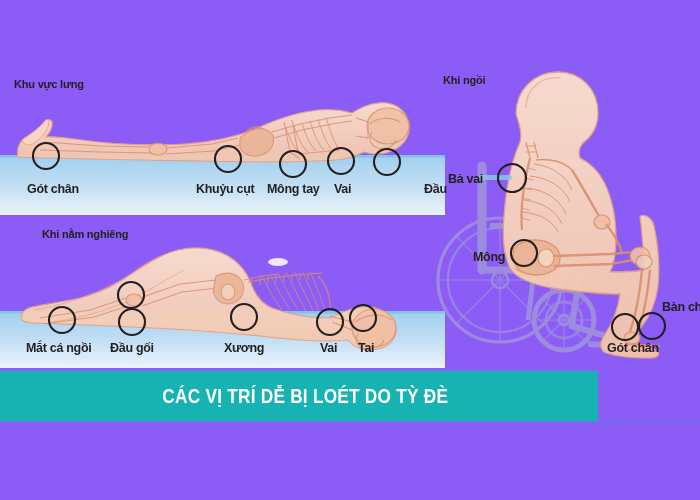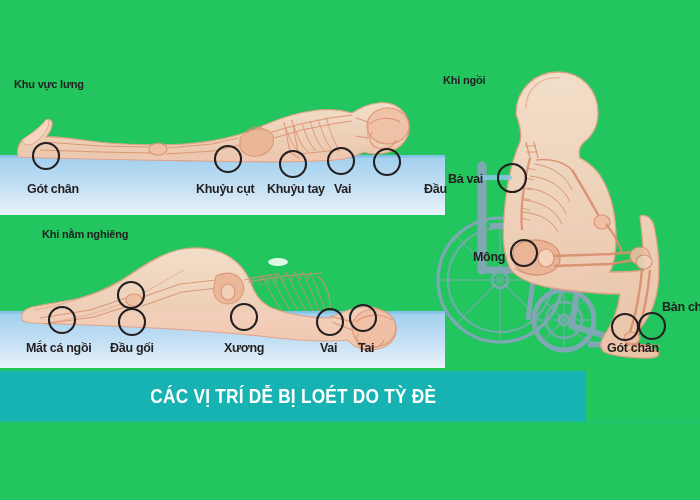--- a/index.html
+++ b/index.html
@@ -13,21 +13,21 @@
     position: relative;
     overflow: hidden;
     font-family: "Liberation Sans", sans-serif;
   }
 
   #canvas {
     position: absolute;
     left: 0; top: 0;
     width: 700px;
     height: 500px;
-    background: #22c55e;
+    background: #8b5cf6;
   }
 
   
   .panel {
     position: absolute;
   }
   #panel-supine   { left: 0px;   top: 60px;  width: 445px; height: 155px; }
   #panel-side     { left: 0px;   top: 218px; width: 445px; height: 150px; }
   #panel-sitting  { left: 430px; top: 58px;  width: 270px; height: 312px; }
 
@@ -55,20 +55,21 @@
   #banner {
     position: absolute;
     left: 0;
     top: 371px;
     width: 586px;
     height: 50px;
     background: #17b2b2;
     display: flex;
     align-items: center;
     justify-content: center;
+    padding-left: 12px;
   }
   #banner-text {
     color: #ffffff;
     font-size: 21px;
     font-weight: bold;
     letter-spacing: 0.3px;
     transform: scaleX(0.82);
     transform-origin: center;
     white-space: nowrap;
   }
@@ -393,21 +394,21 @@
 
       <circle cx="512" cy="178" r="14"></circle>
       <circle cx="524" cy="253" r="13"></circle>
       <circle cx="625" cy="327" r="13"></circle>
       <circle cx="652" cy="326" r="13"></circle>
     </g>
   </svg>
 
   <div class="marker-label" style="left:27px;  top:182px;">Gót chân</div>
   <div class="marker-label" style="left:196px; top:182px;">Khuỷu cụt</div>
-  <div class="marker-label" style="left:267px; top:182px;">Khuỷu tay</div>
+  <div class="marker-label" style="left:267px; top:182px;">Mông tay</div>
   <div class="marker-label" style="left:334px; top:182px;">Vai</div>
   <div class="marker-label" style="left:377px; top:182px;margin-left:47px;">Đầu</div>
 
   <div class="marker-label" style="left:26px;  top:341px;">Mắt cá ngồi</div>
   <div class="marker-label" style="left:110px; top:341px;">Đầu gối</div>
   <div class="marker-label" style="left:224px; top:341px;">Xương</div>
   <div class="marker-label" style="left:320px; top:341px;">Vai</div>
   <div class="marker-label" style="left:358px; top:341px;text-align:right;">Tai</div>
 
   <div class="marker-label" style="left:440px; top:172px;margin-left:8px;">Bả vai</div>

